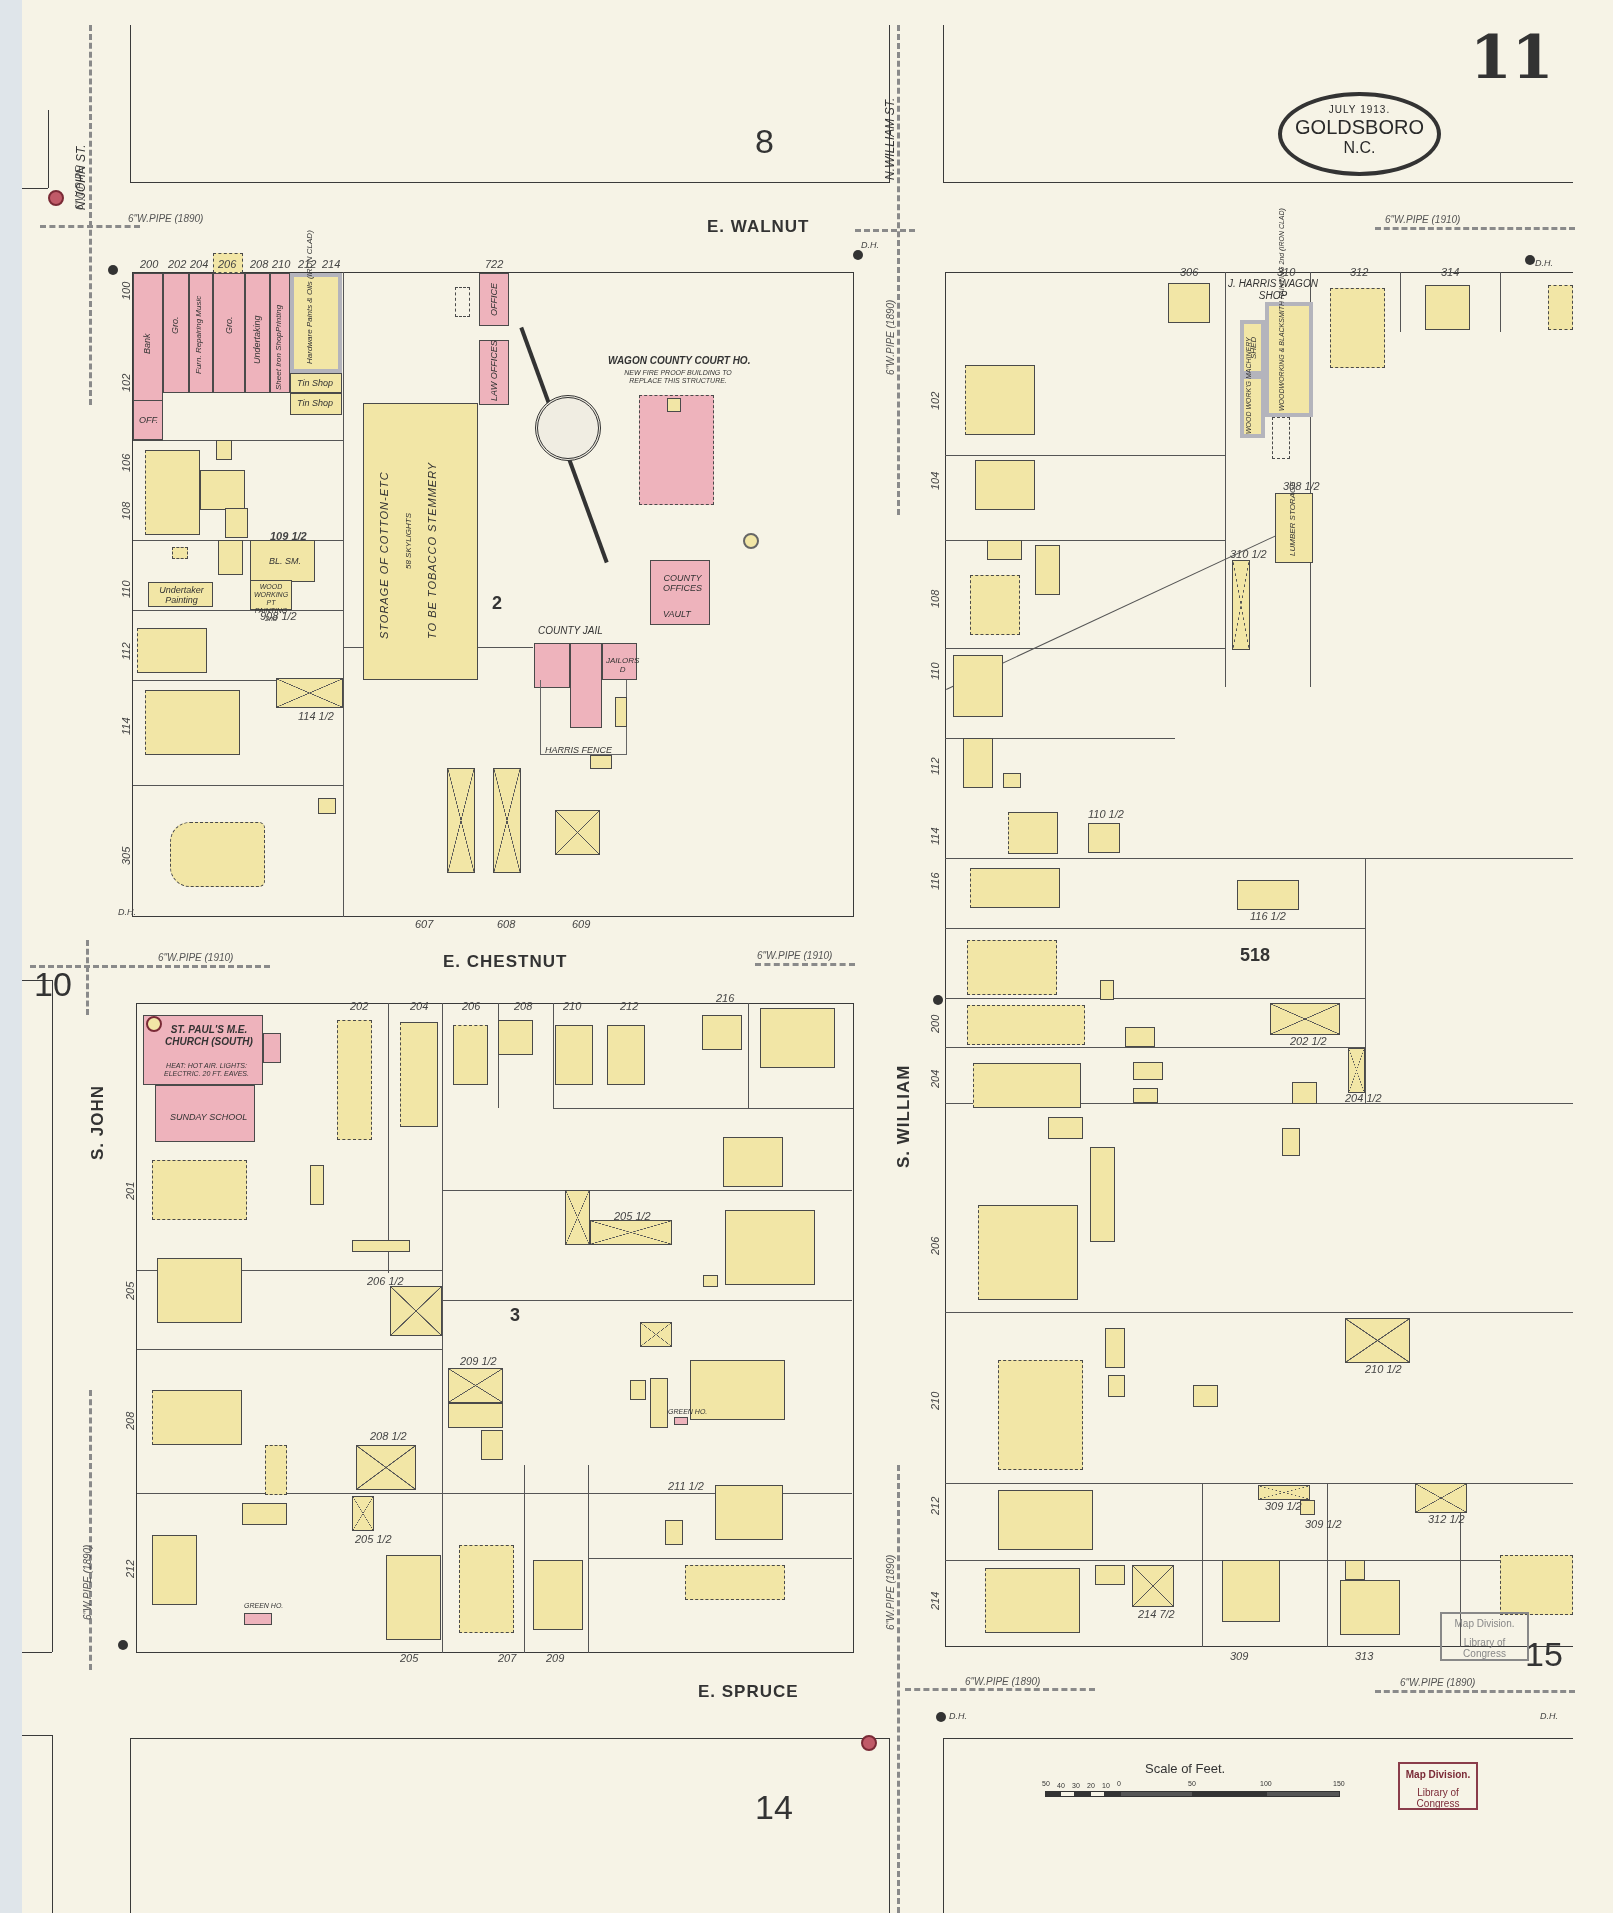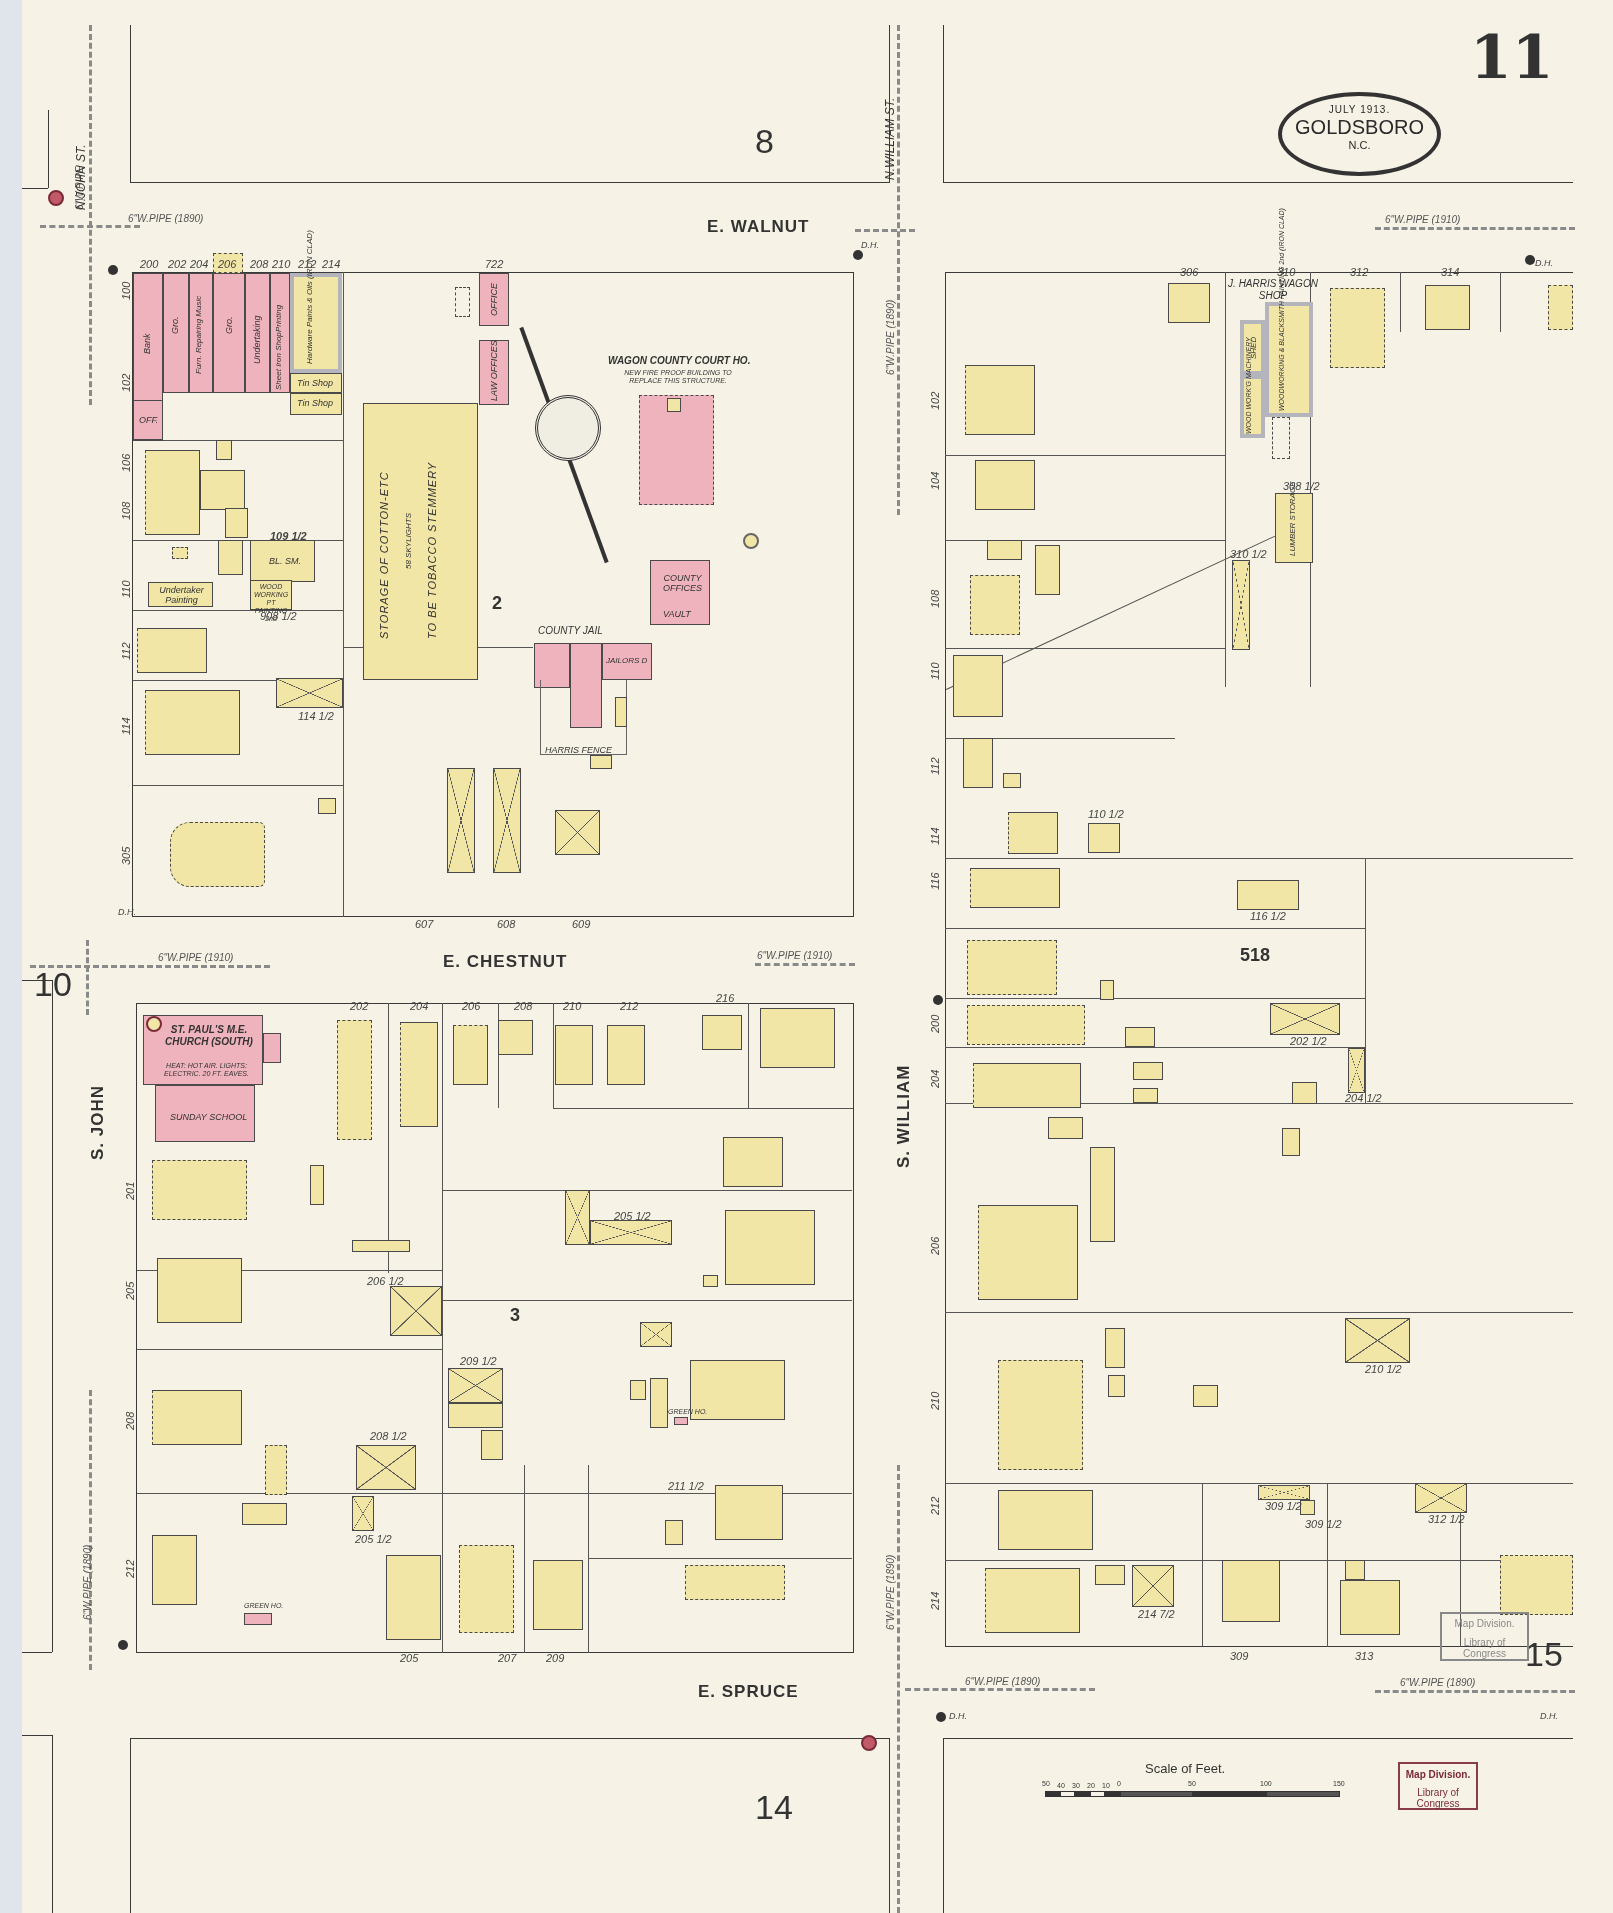--- a/index.html
+++ b/index.html
@@ -31,21 +31,21 @@
   .blocknum { position: absolute; font-size: 18px; font-weight: bold; color: #333; }
   .sheetref { position: absolute; font-size: 34px; color: #333; }
   .pipe { position: absolute; font-size: 10px; font-style: italic; color: #555; }
   .label { position: absolute; font-size: 9px; font-style: italic; color: #333; text-align: center; line-height: 1.15; }
   .hydrant { position: absolute; width: 10px; height: 10px; border-radius: 50%; background: #333; }
   .hydrant-red { position: absolute; width: 12px; height: 12px; border-radius: 50%; background: #c05a68; border: 2px solid #7a2a36; }
   .dh { position: absolute; font-size: 9px; font-style: italic; color: #444; }
   .cartouche { position: absolute; left: 1278px; top: 92px; width: 155px; height: 76px; border: 4px solid #333; border-radius: 50%; text-align: center; }
   .c-date { font-size: 10px; margin-top: 8px; letter-spacing: 1px; }
   .c-city { font-size: 20px; margin-top: 1px; }
-  .c-state { font-size: 11px; }
+  .c-state { font-size: 16px; }
   .pagenum { position: absolute; left: 1470px; top: 22px; font-family: "DejaVu Serif", serif; font-weight: bold; font-size: 60px; color: #333; }
   .stamp { position: absolute; border: 2px solid #8a3c4a; color: #7a2a36; font-size: 10px; text-align: center; background: #f6f3e6; }
   .scale-bar { position: absolute; height: 6px; border: 1px solid #333; box-sizing: border-box; }
   .compass { position: absolute; left: 535px; top: 395px; width: 60px; height: 60px; border-radius: 50%; border: 3px double #333; background: #f0ede2; }
   .needle { position: absolute; left: 562px; top: 320px; width: 4px; height: 250px; background: #333; transform: rotate(-20deg); transform-origin: center; }
 </style>
 </head>
 <body>
 
 <div class="edge"></div>
@@ -215,21 +215,21 @@
 <div class="hydrant-red" style="left:743px;top:533px;background:#f2e6a6;border-color:#666;"></div>
 
 <div class="bld b" style="left:650px;top:560px;width:60px;height:65px;">
   <span class="label" style="left:5px;top:12px;">COUNTY OFFICES</span>
   <span class="label" style="left:12px;top:48px;">VAULT</span>
 </div>
 
 <div class="label" style="left:538px;top:625px;font-size:10px;">COUNTY JAIL</div>
 <div class="bld b" style="left:534px;top:643px;width:36px;height:45px;"></div>
 <div class="bld b" style="left:570px;top:643px;width:32px;height:85px;"></div>
-<div class="bld b" style="left:602px;top:643px;width:50px;height:37px;">
+<div class="bld b" style="left:602px;top:643px;width:35px;height:37px;">
   <span class="label" style="left:3px;top:12px;font-size:8px;">JAILORS D</span>
 </div>
 <div class="bld" style="left:540px;top:680px;width:87px;height:75px;border-color:#666;background:transparent;border-top:none;"></div>
 <div class="label" style="left:545px;top:745px;">HARRIS FENCE</div>
 <div class="bld d" style="left:615px;top:697px;width:12px;height:30px;"></div>
 <div class="bld d" style="left:590px;top:755px;width:22px;height:14px;"></div>
 <div class="bld x" style="left:555px;top:810px;width:45px;height:45px;"></div>
 
 <div class="num" style="left:140px;top:258px;">200</div>
 <div class="num" style="left:168px;top:258px;">202</div>

